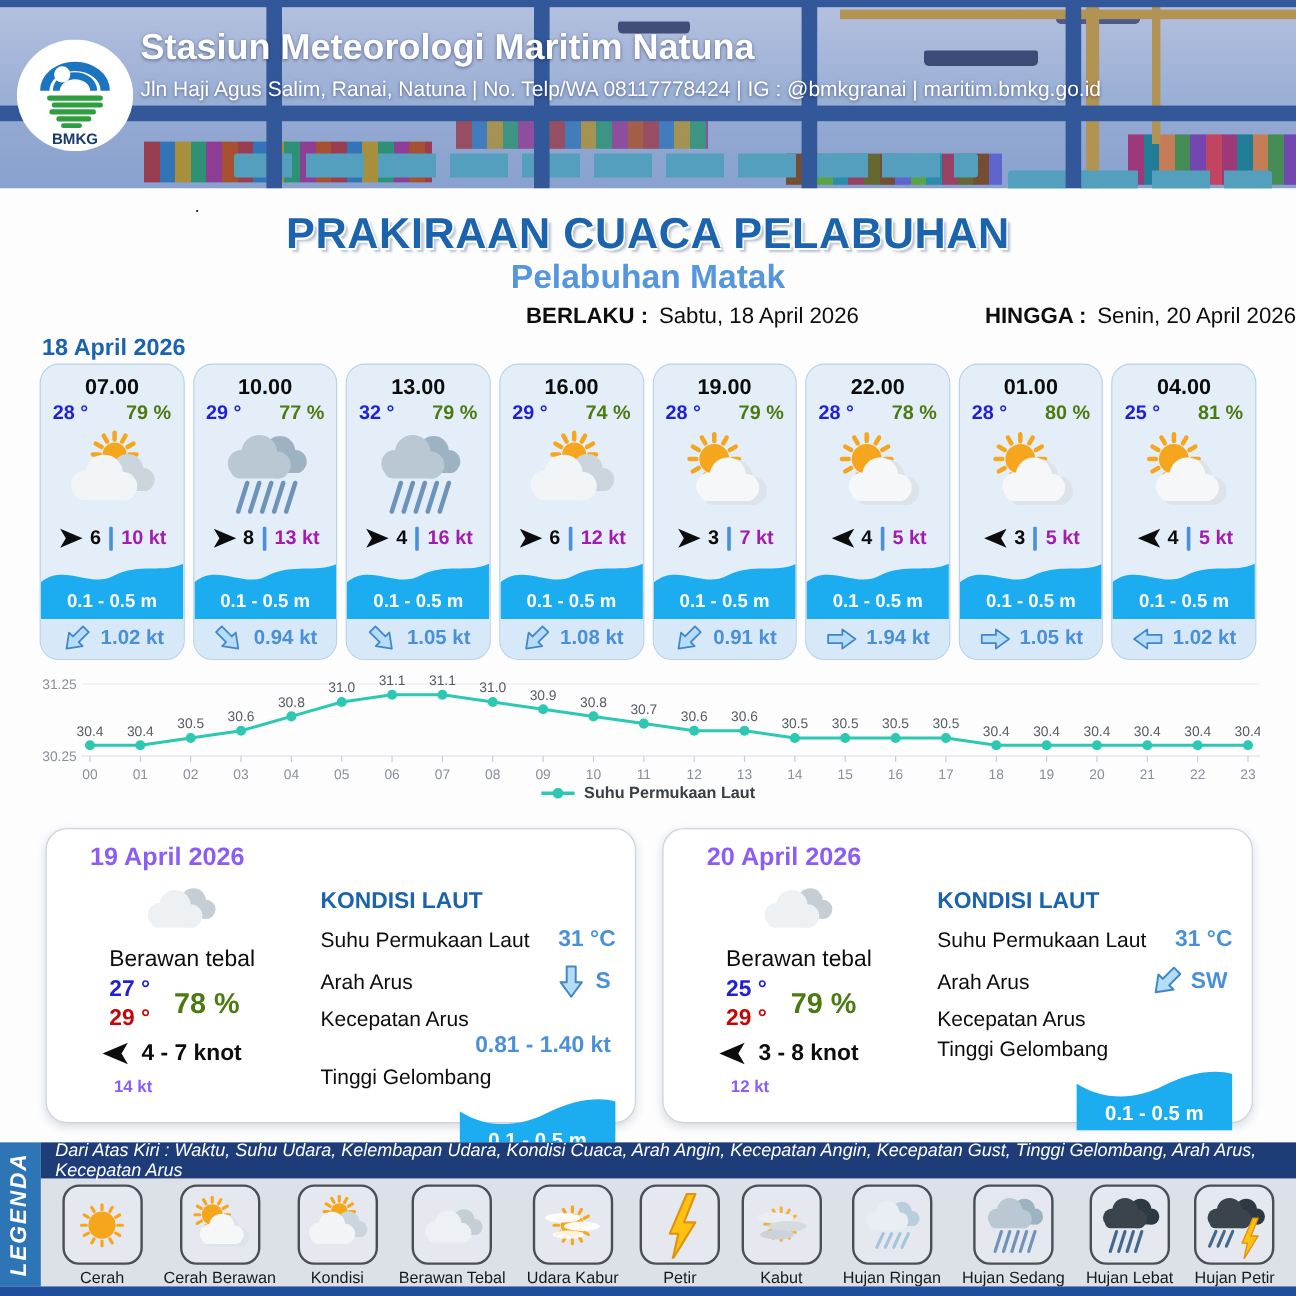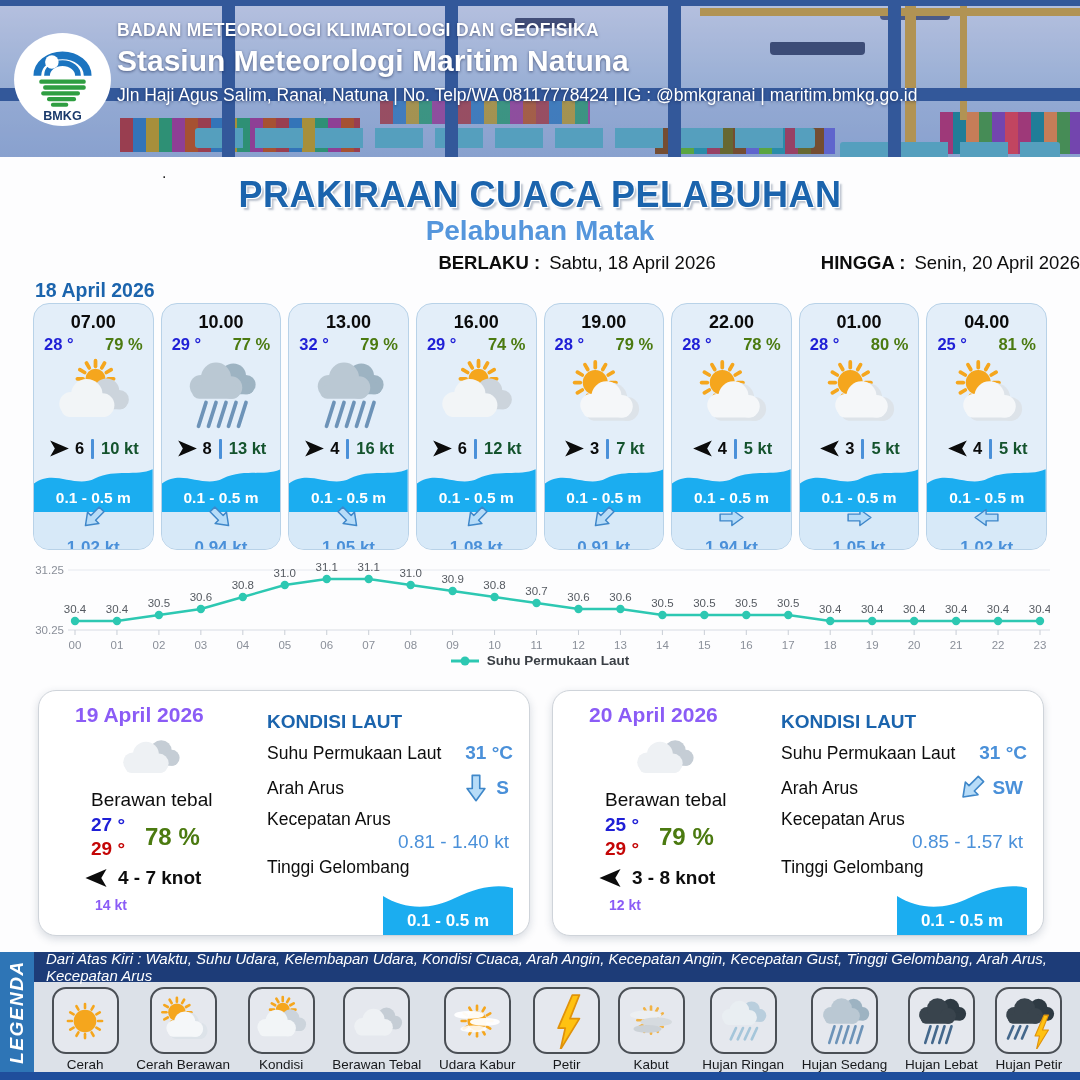--- a/index.html
+++ b/index.html
@@ -45,25 +45,25 @@
          overflow:hidden;display:flex;flex-direction:column;box-sizing:border-box;}
   .ftime{margin-top:8px;text-align:center;font-weight:bold;font-size:18px;color:#0b0b0b;}
   .frow{display:flex;justify-content:space-between;padding:2px 10px 0 10px;font-weight:bold;font-size:16.5px;}
   .ftemp{color:#1f1fd6;} .frh{color:#4b7a10;}
   .ficon{height:88px;display:flex;align-items:center;justify-content:center;margin-top:1px;}
   .ficon svg{width:80px;height:80px;}
   .fwind{display:flex;align-items:center;justify-content:center;gap:4px;font-size:16.5px;font-weight:bold;color:#0b0b0b;height:24px;margin-top:2px;}
   .wind-arrow svg{display:block;width:23px;height:23px;}
   .wind-arrow[data-dir="left"] svg{transform:scaleX(-1);}
   .fsep{width:3px;height:20px;background:#4a90d9;border-radius:1px;margin:0 3px;}
-  .fgust{color:#14532d;}
+  .fgust{color:#a21caf;}
   .fwave{position:relative;height:62px;margin-top:auto;}
   .fwave svg{position:absolute;inset:0;width:100%;height:100%;}
   .fwavetext{position:absolute;left:0;right:0;bottom:5px;text-align:center;color:#fff;font-weight:bold;font-size:15.5px;}
-  .fcur{height:37px;background:#d7e9f8;display:flex;align-items:center;justify-content:center;gap:7px;flex-direction:column;}
+  .fcur{height:37px;background:#d7e9f8;display:flex;align-items:center;justify-content:center;gap:7px;}
   .fcurval{color:#4a90d9;font-weight:bold;font-size:17px;}
   .cur-arrow svg{display:block;width:27px;height:27px;}
   .cur-arrow[data-dir="se"] svg{transform:rotate(45deg);}
   .cur-arrow[data-dir="s"]  svg{transform:rotate(90deg);}
   .cur-arrow[data-dir="sw"] svg{transform:rotate(135deg);}
   .cur-arrow[data-dir="w"]  svg{transform:rotate(180deg);}
 
   
   .chart{position:absolute;top:556px;left:30px;width:1020px;height:100px;}
   .chart-legend{position:absolute;top:653px;left:0;width:100%;display:flex;justify-content:center;align-items:center;gap:8px;
@@ -77,27 +77,27 @@
   .day-icon{width:66px;height:52px;margin:4px 0 0 62px;}
   .day-icon svg{width:66px;height:66px;margin-top:-8px;}
   .day-cond{font-size:19px;color:#0d0d0d;margin:6px 0 0 36px;}
   .day-temps{display:flex;margin-left:36px;align-items:center;gap:20px;margin-top:2px;}
   .tcol{display:flex;flex-direction:column;line-height:1.25;font-weight:bold;font-size:19px;}
   .tmin{color:#1f1fd6;} .tmax{color:#c40606;}
   .day-rh{color:#4b7a10;font-weight:bold;font-size:24px;}
   .day-wind{margin:4px 0 0 28px;font-weight:bold;font-size:19px;color:#0d0d0d;display:flex;align-items:center;gap:9px;}
   .day-wind .wind-arrow svg{width:26px;height:26px;}
   .day-gust{margin:6px 0 0 40px;color:#8b5cf6;font-weight:bold;font-size:14px;}
-  .day-right{flex:1;padding-left:6px;}
+  .day-right{flex:1;padding-left:6px;margin-top:30px;}
   .sea-title{color:#1b64ad;font-weight:bold;font-size:19px;margin-top:8px;}
   .sea-row{display:flex;justify-content:space-between;align-items:center;margin-top:9px;font-size:17.5px;color:#0d0d0d;}
   .sea-val{color:#4a90d9;font-weight:bold;font-size:19px;}
   .sea-dir{display:flex;align-items:center;gap:5px;margin-right:4px;}
   .sea-dir .cur-arrow svg{width:30px;height:30px;}
-  .sea-spd{text-align:right;color:#4a90d9;font-weight:normal;font-size:19px;margin:1px 4px 0 0;}
+  .sea-spd{text-align:right;color:#4a90d9;font-weight:bold;font-size:19px;margin:1px 4px 0 0;}
   .sea-wavebox{width:130px;height:55px;position:relative;margin-left:auto;margin-top:2px;}
   .sea-wavebox svg{position:absolute;inset:0;width:100%;height:100%;}
   .sea-wavetext{position:absolute;left:0;right:0;bottom:4px;text-align:center;color:#fff;font-weight:bold;font-size:17px;}
 
   
   .legendband{position:absolute;top:952px;left:0;width:1080px;height:120px;background:#dce1e8;}
   .legend-side{position:absolute;left:0;top:0;width:34px;height:120px;background:#2e75b6;display:flex;align-items:center;justify-content:center;}
   .legend-side span{transform:rotate(-90deg);color:#fff;font-weight:bold;font-style:italic;font-size:19px;letter-spacing:1.5px;white-space:nowrap;}
   .legend-note{position:absolute;left:34px;right:0;top:0;height:30px;background:#1d3c78;color:#fff;font-style:italic;
                font-size:15px;display:flex;align-items:center;padding-left:12px;box-sizing:border-box;}
@@ -142,21 +142,20 @@
       <circle cx="39" cy="30" r="7" fill="#ffffff"></circle>
       <rect x="26" y="48" width="48" height="4.5" rx="2" fill="#2f9e41"></rect>
       <rect x="30" y="54" width="44" height="4.5" rx="2" fill="#2f9e41"></rect>
       <rect x="28" y="60" width="40" height="4.5" rx="2" fill="#2f9e41"></rect>
       <rect x="34" y="66" width="30" height="4.5" rx="2" fill="#2f9e41"></rect>
       <rect x="38" y="72" width="18" height="4" rx="2" fill="#2f9e41"></rect>
       <text x="50" y="90" font-size="13" font-weight="bold" fill="#1a3a6b" text-anchor="middle">BMKG</text>
     </svg>
   </div>
   <div class="h-text">
-    <div class="h-org">BADAN METEOROLOGI KLIMATOLOGI DAN GEOFISIKA</div>
     <div class="h-station">Stasiun Meteorologi Maritim Natuna</div>
     <div class="h-contact">Jln Haji Agus Salim, Ranai, Natuna  | No. Telp/WA 08117778424 | IG : @bmkgranai | maritim.bmkg.go.id</div>
   </div>
 </div>
 
 <div class="stray-dot">.</div>
 <div class="title-main">PRAKIRAAN CUACA PELABUHAN</div>
 <div class="title-sub">Pelabuhan Matak</div>
 <div class="validity">
   <div class="grp">
@@ -912,21 +911,20 @@
             <svg viewBox="0 0 64 64">
               <polygon points="5,24 33,24 33,13 59,32 33,51 33,40 5,40" fill="#b7dcf8" stroke="#3f87c9" stroke-width="3.5" stroke-linejoin="round"></polygon>
             </svg>
           </span>
           <span class="sea-val">SW</span>
         </span>
       </div>
     <div class="sea-row" style="margin-top:6px;">
         <span>Kecepatan Arus</span>
       </div>
-    <div class="sea-spd">0.85 - 1.57 kt</div>
     <div class="sea-row" style="margin-top:4px;">
         <span>Tinggi Gelombang</span>
       </div>
     <div class="sea-wavebox">
         <svg viewBox="0 0 130 55" preserveAspectRatio="none">
           <path d="M0,16 C22,30 48,30 72,18 C96,6 116,4 130,8 L130,55 L0,55 Z" fill="#1badf0"></path>
         </svg>
         <div class="sea-wavetext">0.1 - 0.5 m</div>
       </div>
   </div>

